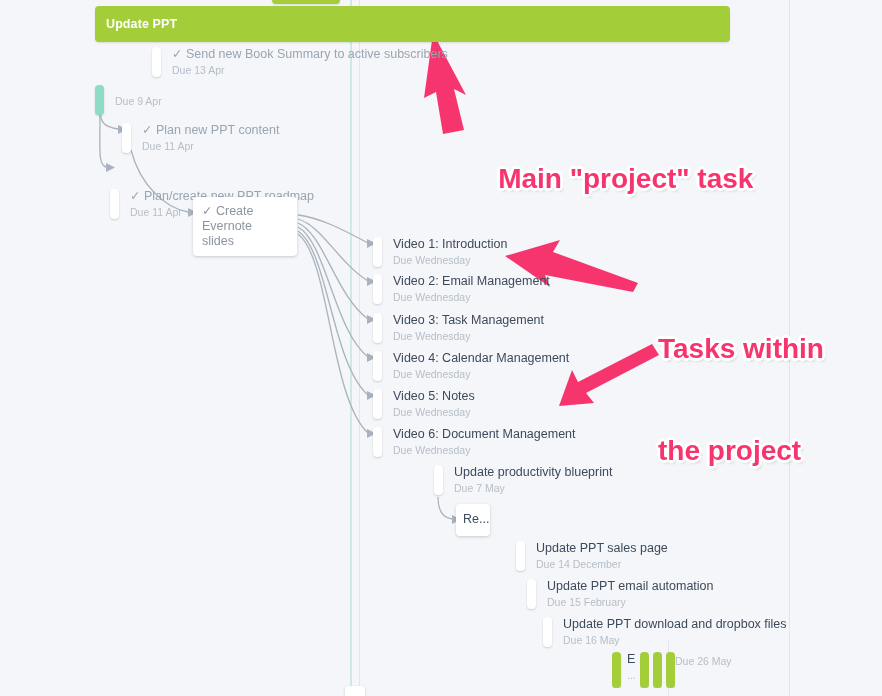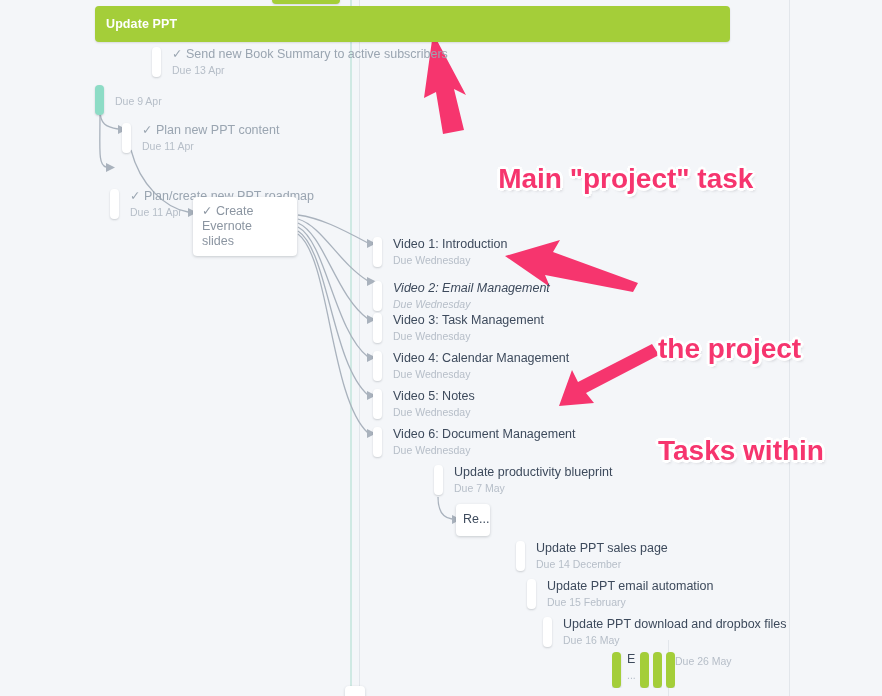--- a/index.html
+++ b/index.html
@@ -222,21 +222,21 @@
   </div>
 
   <div class="card" style="left:373px; top:237px;">
     <div class="stripe" style="height:30px"></div>
     <div class="card-body">
       <div class="card-title">Video 1: Introduction</div>
       <div class="card-due">Due Wednesday</div>
     </div>
   </div>
 
-  <div class="card" style="left:373px; top:281px;font-style:italic;">
+  <div class="card" style="left:373px; top:274px;">
     <div class="stripe" style="height:30px"></div>
     <div class="card-body">
       <div class="card-title">Video 2: Email Management</div>
       <div class="card-due">Due Wednesday</div>
     </div>
   </div>
 
   <div class="card" style="left:373px; top:313px;">
     <div class="stripe" style="height:30px"></div>
     <div class="card-body">
@@ -329,17 +329,17 @@
   </div>
 
   <div style="position:absolute; left:345px; top:686px; width:20px; height:16px;
               background:#fff; border-radius:4px; box-shadow:0 1px 3px rgba(40,50,60,.2);"></div>
 
   <div class="annot" style="left:467px; top:128px;">
     <span>Main "project" task</span>
   </div>
 
   <div class="annot" style="left:658px; top:264px;">
+    <div>Tasks within</div>
     <div>the project</div>
-    <div>Tasks within</div>
   </div>
 
 </div>
 
 </body></html>

